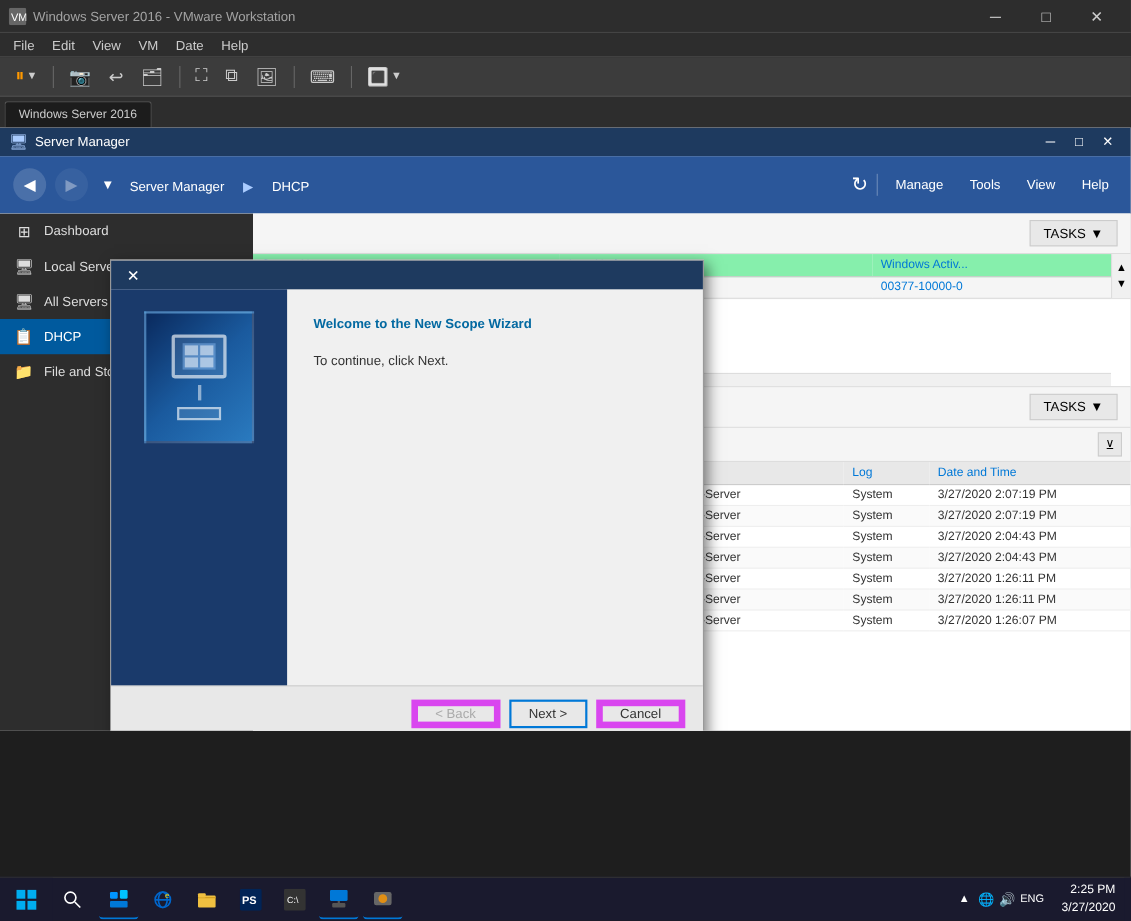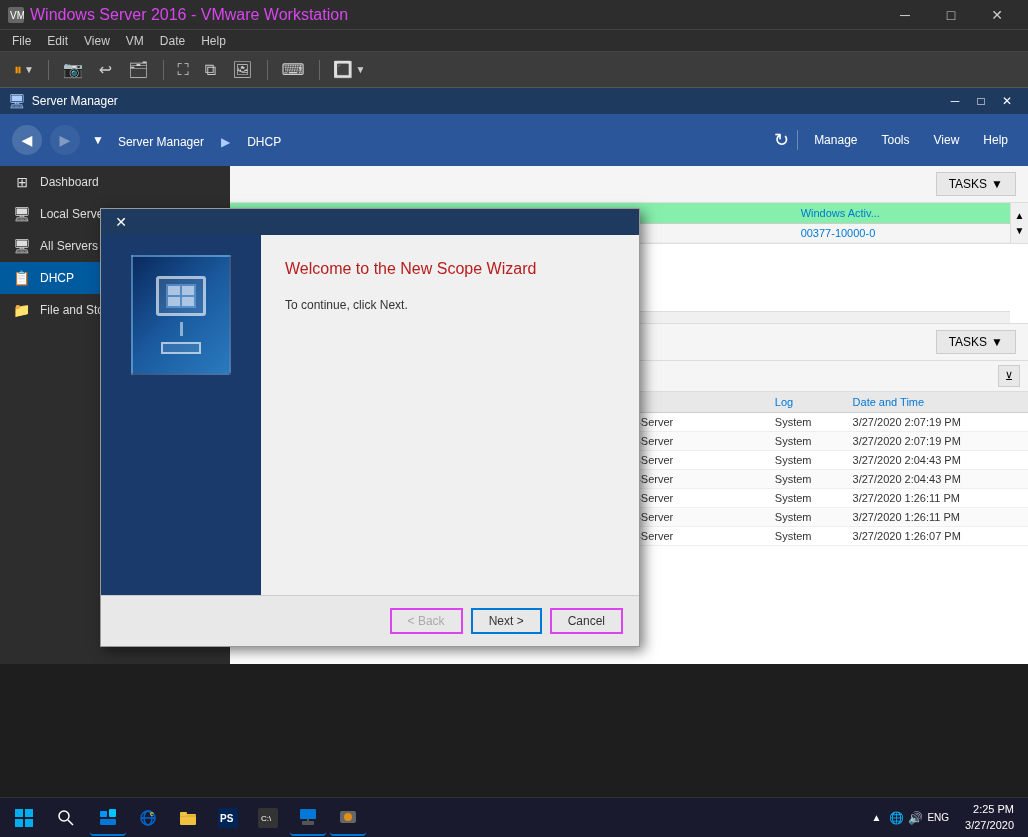--- a/index.html
+++ b/index.html
@@ -36,21 +36,21 @@
     
     .vmware-window {
       position: absolute; top: 0; left: 0; width: 1028px; height: 664px;
       background: #2d2d2d; display: flex; flex-direction: column; border-radius: 32px;
     }
     .vmware-titlebar {
       height: 30px; background: #2d2d2d; display: flex; align-items: center;
       padding: 0 8px; border-bottom: 1px solid #444;
     }
     .vmware-titlebar-icon { width: 16px; height: 16px; margin-right: 6px; }
-    .vmware-titlebar-title { color: #d946ef; font-size: 16px; flex: 1; }
+    .vmware-titlebar-title { color: #a3a3a3; font-size: 12px; flex: 1; }
     .vmware-titlebar-controls { display: flex; gap: 0; }
     .vmware-titlebar-btn {
       width: 46px; height: 30px; display: flex; align-items: center; justify-content: center;
       color: #ccc; font-size: 14px; cursor: pointer; background: transparent; border: none;
     }
 
     
     .vmware-menu {
       height: 22px; background: #2d2d2d; display: flex; align-items: center;
       padding: 0 4px; border-bottom: 1px solid #444;
@@ -200,35 +200,35 @@
       width: 100px; height: 120px;
       background: linear-gradient(135deg, #0a2a5e, #1a5a9e, #2a7abf);
       display: flex; align-items: center; justify-content: center;
       border: 2px solid rgba(255,255,255,0.2);
     }
 
     .wizard-content {
       flex: 1; padding: 24px 24px 16px; display: flex; flex-direction: column;
     }
     .wizard-title {
-      font-size: 16px; font-weight: normal; color: #b91c1c; margin-bottom: 16px;
+      font-size: 12px; font-weight: bold; color: #0369a1; margin-bottom: 16px;
       line-height: 1.3;
     }
     .wizard-description { font-size: 12px; color: #333; line-height: 1.5; margin-bottom: 12px; }
     .wizard-description-2 { font-size: 12px; color: #333; line-height: 1.5; }
 
     .wizard-spacer { flex: 1; }
 
     .wizard-footer {
       padding: 12px 16px; background: #e8e8e8; border-top: 1px solid #ccc;
       display: flex; justify-content: flex-end; gap: 8px;
     }
     .wizard-btn {
       height: 26px; padding: 0 16px; font-size: 12px; cursor: pointer;
-      border: 2px solid #d946ef; background: #e8e8e8; color: #333;
+      border: 6px solid #d946ef; background: #e8e8e8; color: #333;
     }
     .wizard-btn.primary {
       background: #e8e8e8; border: 2px solid #0078d7;
     }
     .wizard-btn.disabled { color: #aaa; cursor: default; }
 
     
     ::-webkit-scrollbar { width: 12px; height: 12px; }
     ::-webkit-scrollbar-track { background: #f0f0f0; }
     ::-webkit-scrollbar-thumb { background: #b0b0b0; border: 2px solid #f0f0f0; }
@@ -293,20 +293,23 @@
     <button class="vmware-toolbar-btn">
       <span style="font-size:16px;">⌨</span>
     </button>
     <div class="vmware-toolbar-sep"></div>
     <button class="vmware-toolbar-btn">
       <span style="font-size:16px;">🔳</span>
         <span style="font-size:10px;color:#ccc;">▼</span>
     </button>
   </div>
 
+  <div class="vm-tabs">
+    <div class="vm-tab active">Windows Server 2016</div>
+  </div>
 
   <div class="server-manager">
 
     <div class="sm-titlebar">
       <span class="sm-titlebar-icon">🖥</span>
       <span class="sm-titlebar-title">Server Manager</span>
       <div class="sm-titlebar-controls">
         <div class="sm-titlebar-btn">─</div>
         <div class="sm-titlebar-btn">□</div>
         <div class="sm-titlebar-btn close">✕</div>

